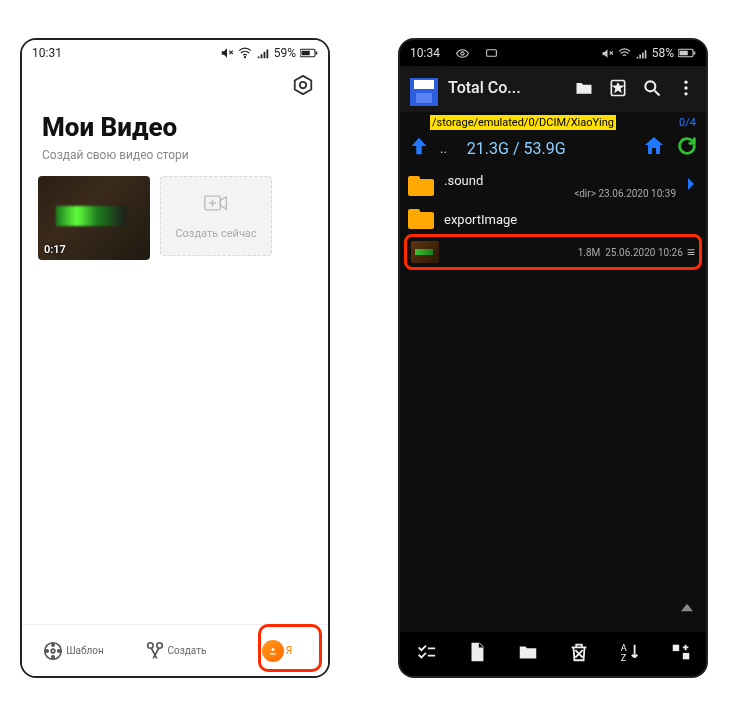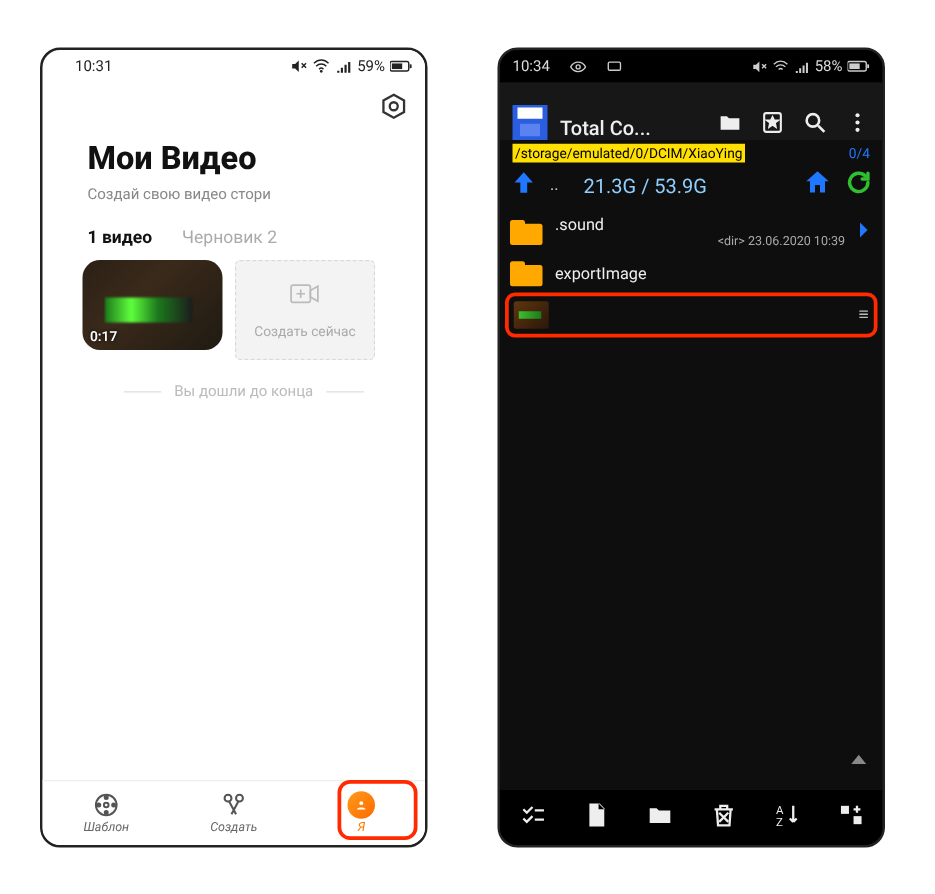--- a/index.html
+++ b/index.html
@@ -12,21 +12,21 @@
   }
   .phone {
     position: absolute;
     width: 310px;
     height: 640px;
     border: 2px solid #222;
     border-radius: 16px;
     overflow: hidden;
     background: #fff;
   }
-  .phone-left { left: 32px; top: 38px; padding-left: 16px; }
+  .phone-left { left: 20px; top: 38px; }
   .phone-right { left: 398px; top: 38px; background:#0e0e0e; }
 
   
   .status-bar {
     height: 26px;
     display: flex;
     justify-content: space-between;
     align-items: center;
     padding: 0 10px;
     font-size: 12px;
@@ -40,21 +40,21 @@
   .settings-row { display:flex; justify-content:flex-end; padding:8px 14px 2px; }
   .hexicon svg { width:22px; height:22px; }
   .title-block { padding: 10px 20px 14px; }
   .title { font-size:26px; font-weight:800; color:#111; }
   .subtitle { font-size:12px; color:#888; margin-top:6px; }
   .tabs { display:flex; gap:24px; padding: 6px 20px 10px; font-size:14px; }
   .tab { color:#aaa; cursor:pointer; }
   .tab.active { color:#111; font-weight:700; }
   .videos-row { display:flex; gap:10px; padding:0 16px; }
   .thumb {
-    width:112px; height:72px; border-radius:14px; position:relative;
+    width:112px; height:84px; border-radius:4px; position:relative;
     background: linear-gradient(135deg,#2b2016 0%, #3a2a1a 40%, #1f1a12 100%);
     overflow:hidden;
   }
   .thumb::before{
     content:""; position:absolute; left:18px; top:30px; width:70px; height:20px;
     background: linear-gradient(90deg,#1c7a1c,#5fff3c 30%,#1c7a1c 60%, #1c1c1c 100%);
     filter: blur(1px);
   }
   .duration {
     position:absolute; bottom:4px; left:6px; color:#fff; font-size:11px; font-weight:600;
@@ -63,36 +63,36 @@
   .create-card {
     width:112px; height:80px; background:#f3f3f3; border:1px dashed #d8d8d8; border-radius:4px;
     display:flex; flex-direction:column; align-items:center; justify-content:center;
     color:#aaa; font-size:11px; gap:11px; cursor:pointer;
   }
   .cam-icon svg { width:24px; height:20px; }
   .end-line { display:flex; align-items:center; justify-content:center; gap:10px; margin:18px 0; color:#bbb; font-size:12px;}
   .end-line .dash { width:30px; height:1px; background:#ddd; }
 
   .bottom-nav { position:absolute; bottom:0; left:0; right:0; height:52px; display:flex; border-top:1px solid #eee; background:#fff;}
-  .nav-item { flex:1; display:flex; flex-direction:column; align-items:center; justify-content:center; gap:2px; font-size:10px; color:#666; cursor:pointer;font-style:italic;}
+  .nav-item { flex:1; display:flex; flex-direction:row; align-items:center; justify-content:center; gap:2px; font-size:10px; color:#666; cursor:pointer;}
   .nav-item svg { width:22px; height:22px; }
   .nav-highlight { position:absolute; right:6px; bottom:4px; width:64px; height:48px; border:3px solid #ff2a00; border-radius:10px; pointer-events:none; }
   .me-circle { width:22px; height:22px; border-radius:50%; background:linear-gradient(135deg,#ff9a1a,#ff6a00); display:flex; align-items:center; justify-content:center;}
   .me-circle svg { width:12px; height:12px; }
 
   
-  .tc-topbar { height:46px; background:#171717; display:flex; align-items:flex-end; gap:10px; padding:0 10px; color:#eee;}
+  .tc-topbar { height:46px; background:#171717; display:flex; align-items:flex-start; gap:10px; padding:12px 10px; color:#eee;}
   .floppy { width:28px; height:28px; background:#2a5de0; position:relative; }
   .floppy::before { content:""; position:absolute; left:4px; top:2px; width:20px; height:9px; background:#fff; }
   .floppy::after { content:""; position:absolute; left:6px; top:15px; width:16px; height:10px; background:#5b83ef; }
   .tc-title { flex:0 1 auto; font-size:16px; font-weight:500; white-space:nowrap; max-width:90px; overflow:hidden; text-overflow:ellipsis;}
   .tc-spacer { flex:1; }
   .tc-top-icons { display:flex; gap:14px; align-items:center; }
   .tc-top-icons svg { width:20px; height:20px; }
-  .pathbar { display:flex; align-items:center; justify-content:space-between; padding:0 10px; height:20px;}
+  .pathbar { display:flex; align-items:center; justify-content:space-between; padding:0 10px; height:20px;margin-left:20px;}
   .path { background:#ffe000; color:#000; font-size:11px; padding:1px 2px; }
   .counter { color:#1f78ff; font-size:11px; }
   .navrow { display:flex; align-items:center; padding:2px 8px 6px; gap:10px;}
   .uparrow svg{ width:22px; height:22px; }
   .dots { color:#ccc; font-size:13px; }
   .storage { color:#8fcfff; font-size:16px; margin-left:10px;}
   .nav-spacer { flex:1; }
   .home svg{ width:24px; height:24px; }
   .reload svg{ width:22px; height:22px; }
   .file-list { }
@@ -173,47 +173,38 @@
           <circle cx="12" cy="12" r="3.5"></circle>
         </svg>
     </span>
   </div>
 
   <div class="title-block">
     <div class="title">Мои Видео</div>
     <div class="subtitle">Создай свою видео стори</div>
   </div>
 
-  <div class="tabs">
-    <div class="tab active">1 видео</div>
-    <div class="tab">Черновик 2</div>
-  </div>
 
   <div class="videos-row">
     <div class="thumb">
       <span class="duration">0:17</span>
     </div>
     <div class="create-card">
       <span class="cam-icon">
         <svg viewBox="0 0 28 20" fill="none" stroke="#bbb" stroke-width="1.6">
             <rect x="1" y="2" width="18" height="16" rx="2"></rect>
             <path d="M19 7l7-4v14l-7-4z"></path>
             <line x1="10" y1="6" x2="10" y2="14"></line>
             <line x1="6" y1="10" x2="14" y2="10"></line>
           </svg>
       </span>
       <span>Создать сейчас</span>
     </div>
   </div>
 
-  <div class="end-line">
-    <span class="dash"></span>
-    <span>Вы дошли до конца</span>
-    <span class="dash"></span>
-  </div>
 
   <div class="bottom-nav">
     <div class="nav-item">
       <svg viewBox="0 0 24 24" fill="none" stroke="#555" stroke-width="1.8">
           <circle cx="12" cy="12" r="9"></circle>
           <circle cx="12" cy="12" r="2"></circle>
           <circle cx="12" cy="5.5" r="1.3" fill="#555"></circle>
           <circle cx="12" cy="18.5" r="1.3" fill="#555"></circle>
           <circle cx="5.5" cy="12" r="1.3" fill="#555"></circle>
           <circle cx="18.5" cy="12" r="1.3" fill="#555"></circle>
@@ -346,20 +337,21 @@
     </div>
     <div class="file-row" style="padding-bottom:2px;">
       <div class="folder-icon"></div>
       <div class="file-info">
         <span class="fname">exportImage</span>
       </div>
     </div>
     <div class="file-row video-row">
       <div class="video-thumb"></div>
       <div class="file-info">
+        <span class="fmeta"><span>1.8M</span>&nbsp;&nbsp;<span>25.06.2020  10:26</span></span>
       </div>
       <span class="burger">≡</span>
     </div>
   </div>
 
   <div style="position:absolute; bottom:48px; left:0; right:0;">
     <div class="up-caret">
       <span><svg viewBox="0 0 24 24" fill="#888">
             <path d="M12 5l8 10H4z"></path>
           </svg></span>

